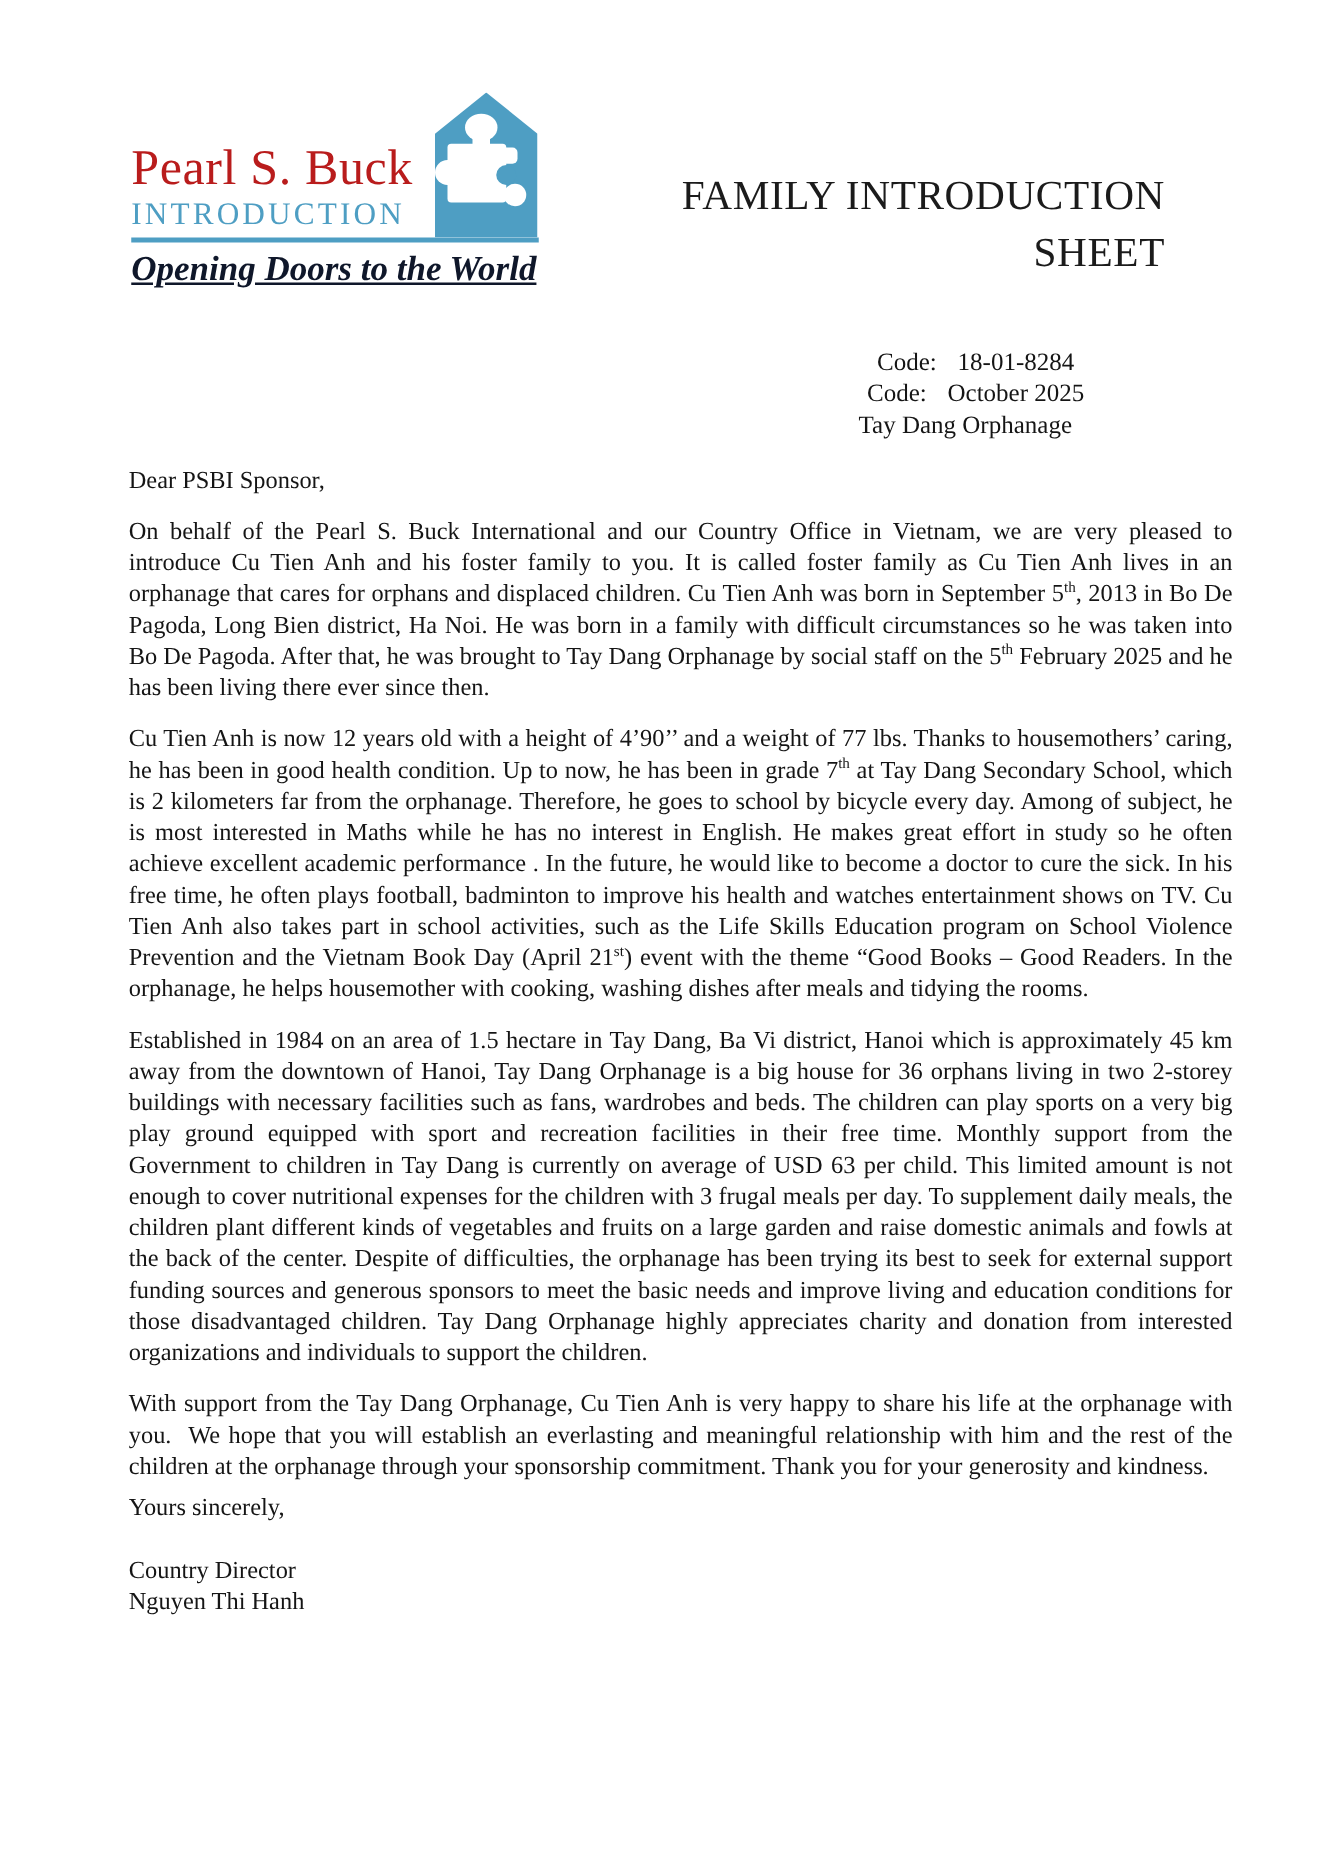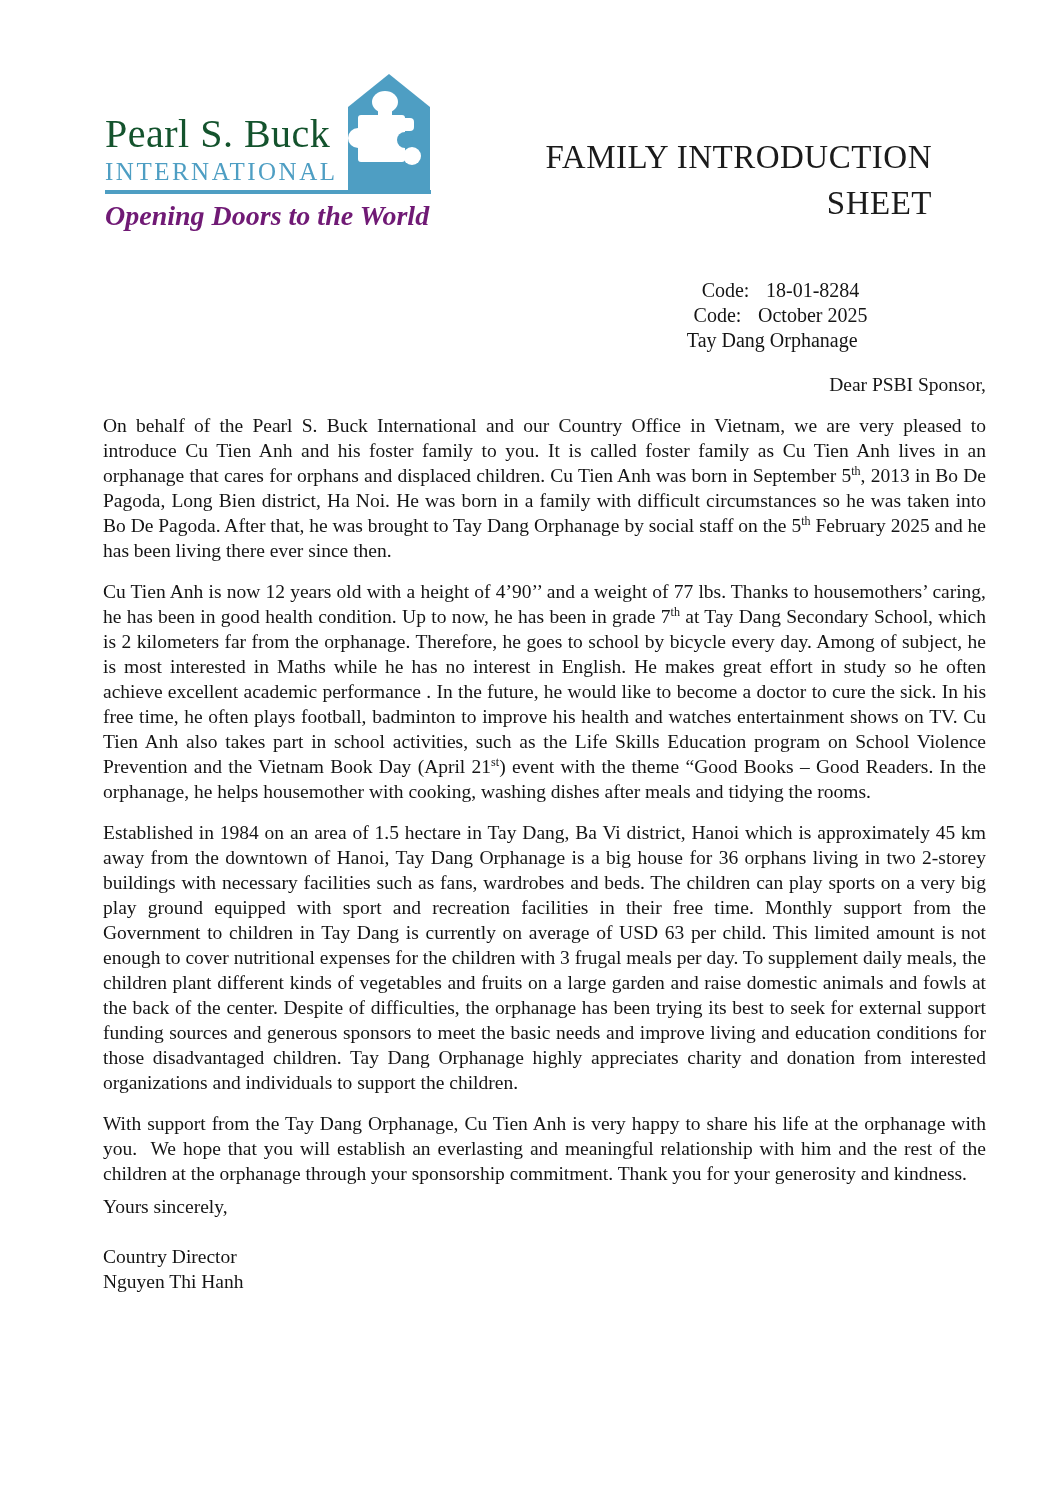--- a/index.html
+++ b/index.html
@@ -10,41 +10,41 @@
     background: #ffffff;
     font-family: "Liberation Serif", serif;
     color: #151515;
     overflow: hidden;
   }
 
   
   .logo-block { position: absolute; left: 105px; top: 112px; width: 340px; }
   .logo-name {
     font-size: 40px;
-    color: #14532d;
+    color: #b91c1c;
     letter-spacing: 0.5px;
     line-height: 44px;
     white-space: nowrap;
   }
   .logo-intl {
     font-size: 25px;
     color: #4e9ec3;
     letter-spacing: 2.5px;
     line-height: 30px;
     margin-top: 1px;
     white-space: nowrap;
   }
   .logo-rule {
     position: absolute; left: 105px; top: 190px;
     width: 326px; height: 4px; background: #4e9ec3;
   }
   .logo-tagline {
     position: absolute; left: 105px; top: 200px;
     font-size: 28px; font-style: italic; font-weight: bold;
-    color: #701a75; white-space: nowrap;
+    color: #0f172a; white-space: nowrap; text-decoration: underline;
   }
   .logo-house { position: absolute; left: 348px; top: 74px; }
 
   
   .doc-title {
     position: absolute; left: 512px; top: 134px; width: 420px;
     margin: 0; text-align: right;
     font-size: 33px; font-weight: normal; letter-spacing: 0.5px;
     line-height: 46px; color: #1b1b1b;
   }
@@ -54,36 +54,36 @@
     position: absolute; left: 677px; top: 278px;
     font-size: 20px; line-height: 25px; color: #151515; text-align: center;
   }
   .meta-label { display: inline-block; width: 81px; }
 
   
   .letter-body {
     position: absolute; left: 103px; top: 372px; width: 883px;
     font-size: 19.5px; line-height: 25px; color: #151515;
   }
-  .salutation { margin: 0; text-align: right; }
+  .salutation { margin: 0; }
   .para { margin: 16px 0 0 0; text-align: justify; }
   .para sup, .letter-body sup { font-size: 0.62em; line-height: 0; vertical-align: super; }
   .valediction { margin: 8px 0 0 0; }
   .signature { margin: 25px 0 0 0; }
   .signature div { line-height: 25px; }
 </style>
 </head>
 <body>
 
 <div class="page">
 
   <header>
     <div class="logo-block">
       <div class="logo-name">Pearl S. Buck</div>
-      <div class="logo-intl">INTERNATIONAL</div>
+      <div class="logo-intl">INTRODUCTION</div>
     </div>
 
     <svg class="logo-house" width="82" height="116" viewBox="0 0 82 116" xmlns="http://www.w3.org/2000/svg">
       <path d="M41 0 L82 33 L82 116 L0 116 L0 33 Z" fill="#4e9ec3"></path>
       <ellipse cx="37" cy="28" rx="13" ry="11" fill="#ffffff"></ellipse>
       <rect x="30" y="32" width="14" height="11" fill="#ffffff"></rect>
       <rect x="10" y="41" width="47" height="47" rx="3" fill="#ffffff"></rect>
       <circle cx="10" cy="64" r="10" fill="#ffffff"></circle>
       <rect x="52" y="44" width="14" height="13" rx="4" fill="#ffffff"></rect>
       <circle cx="57" cy="66" r="8" fill="#4e9ec3"></circle>

